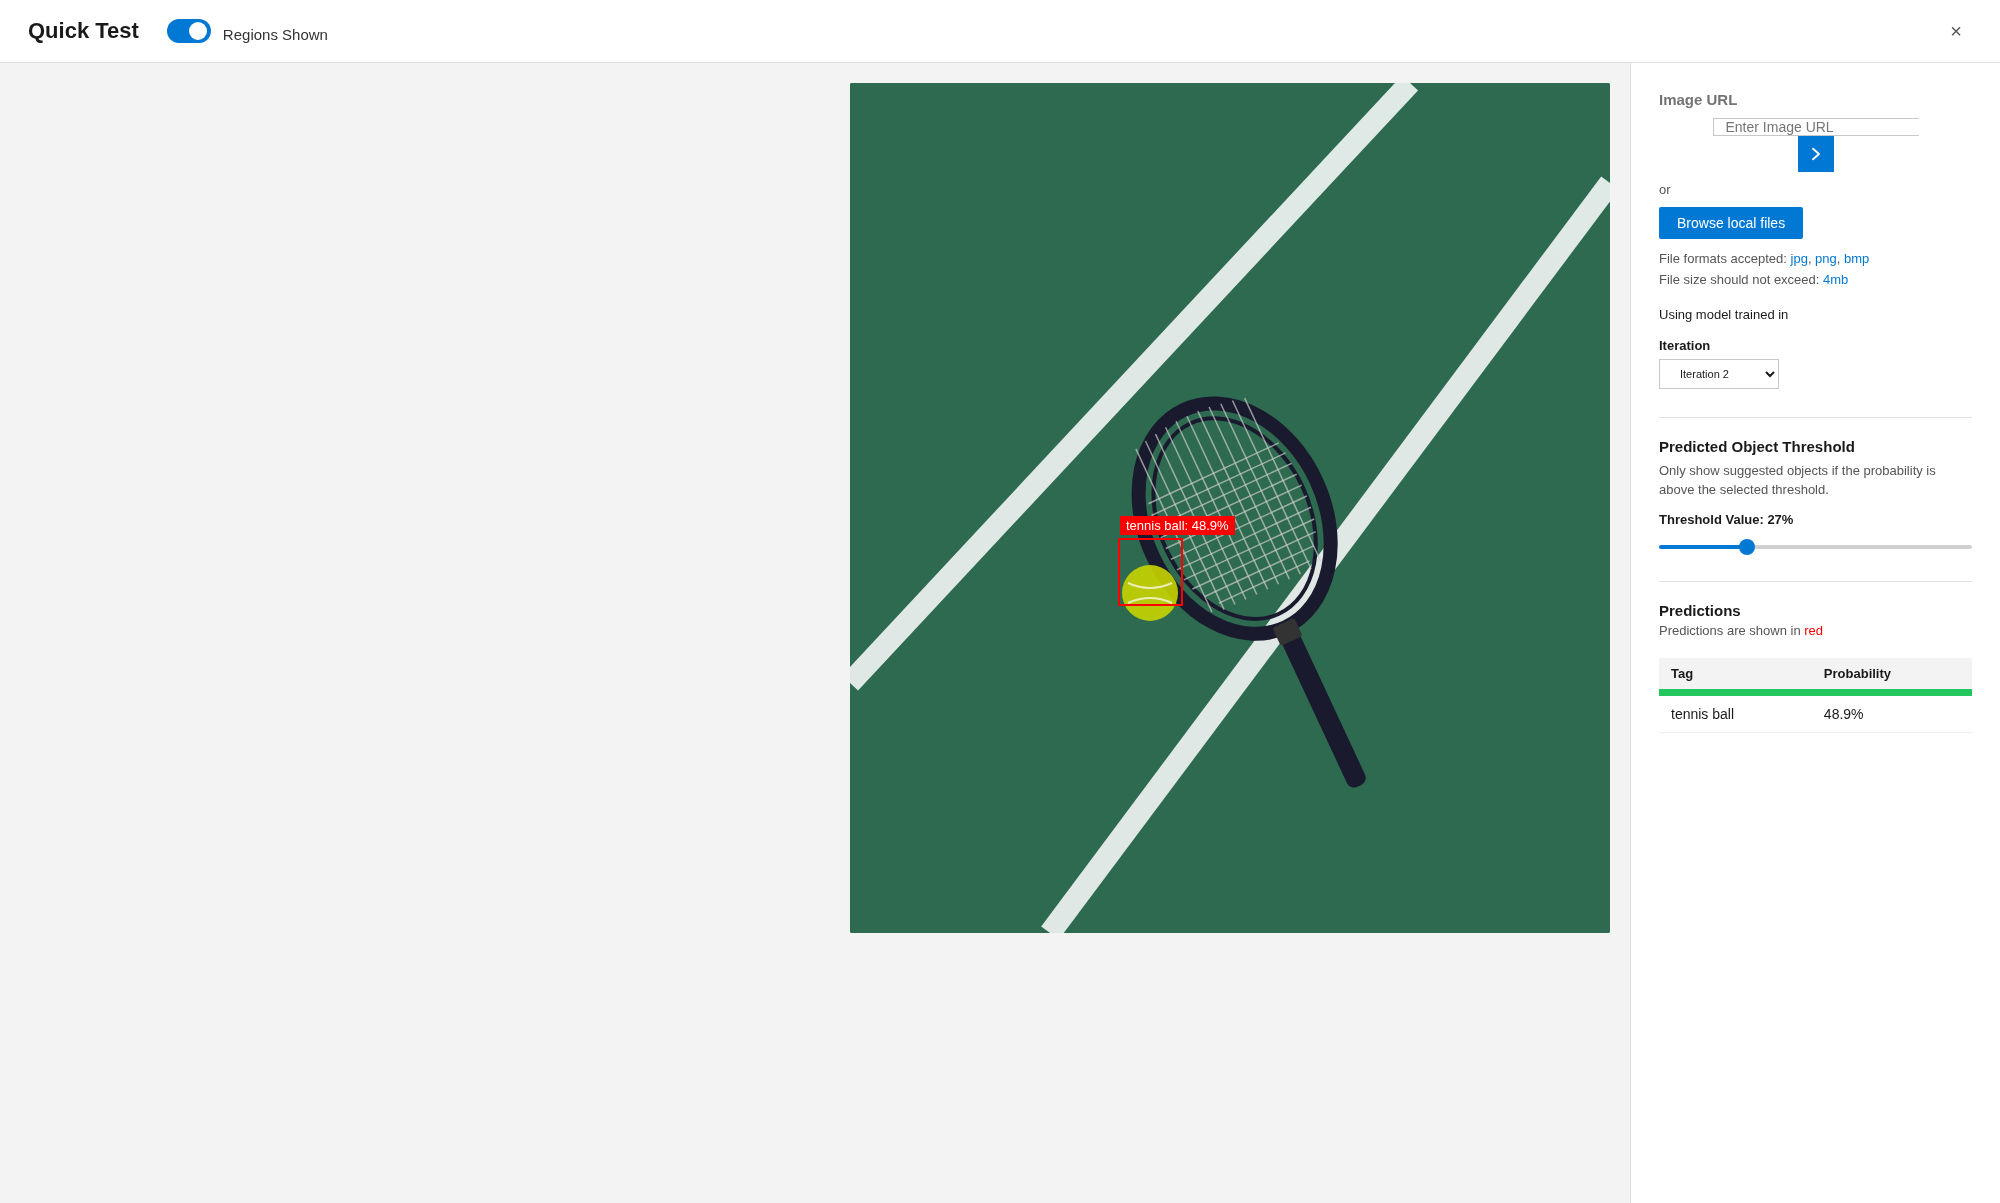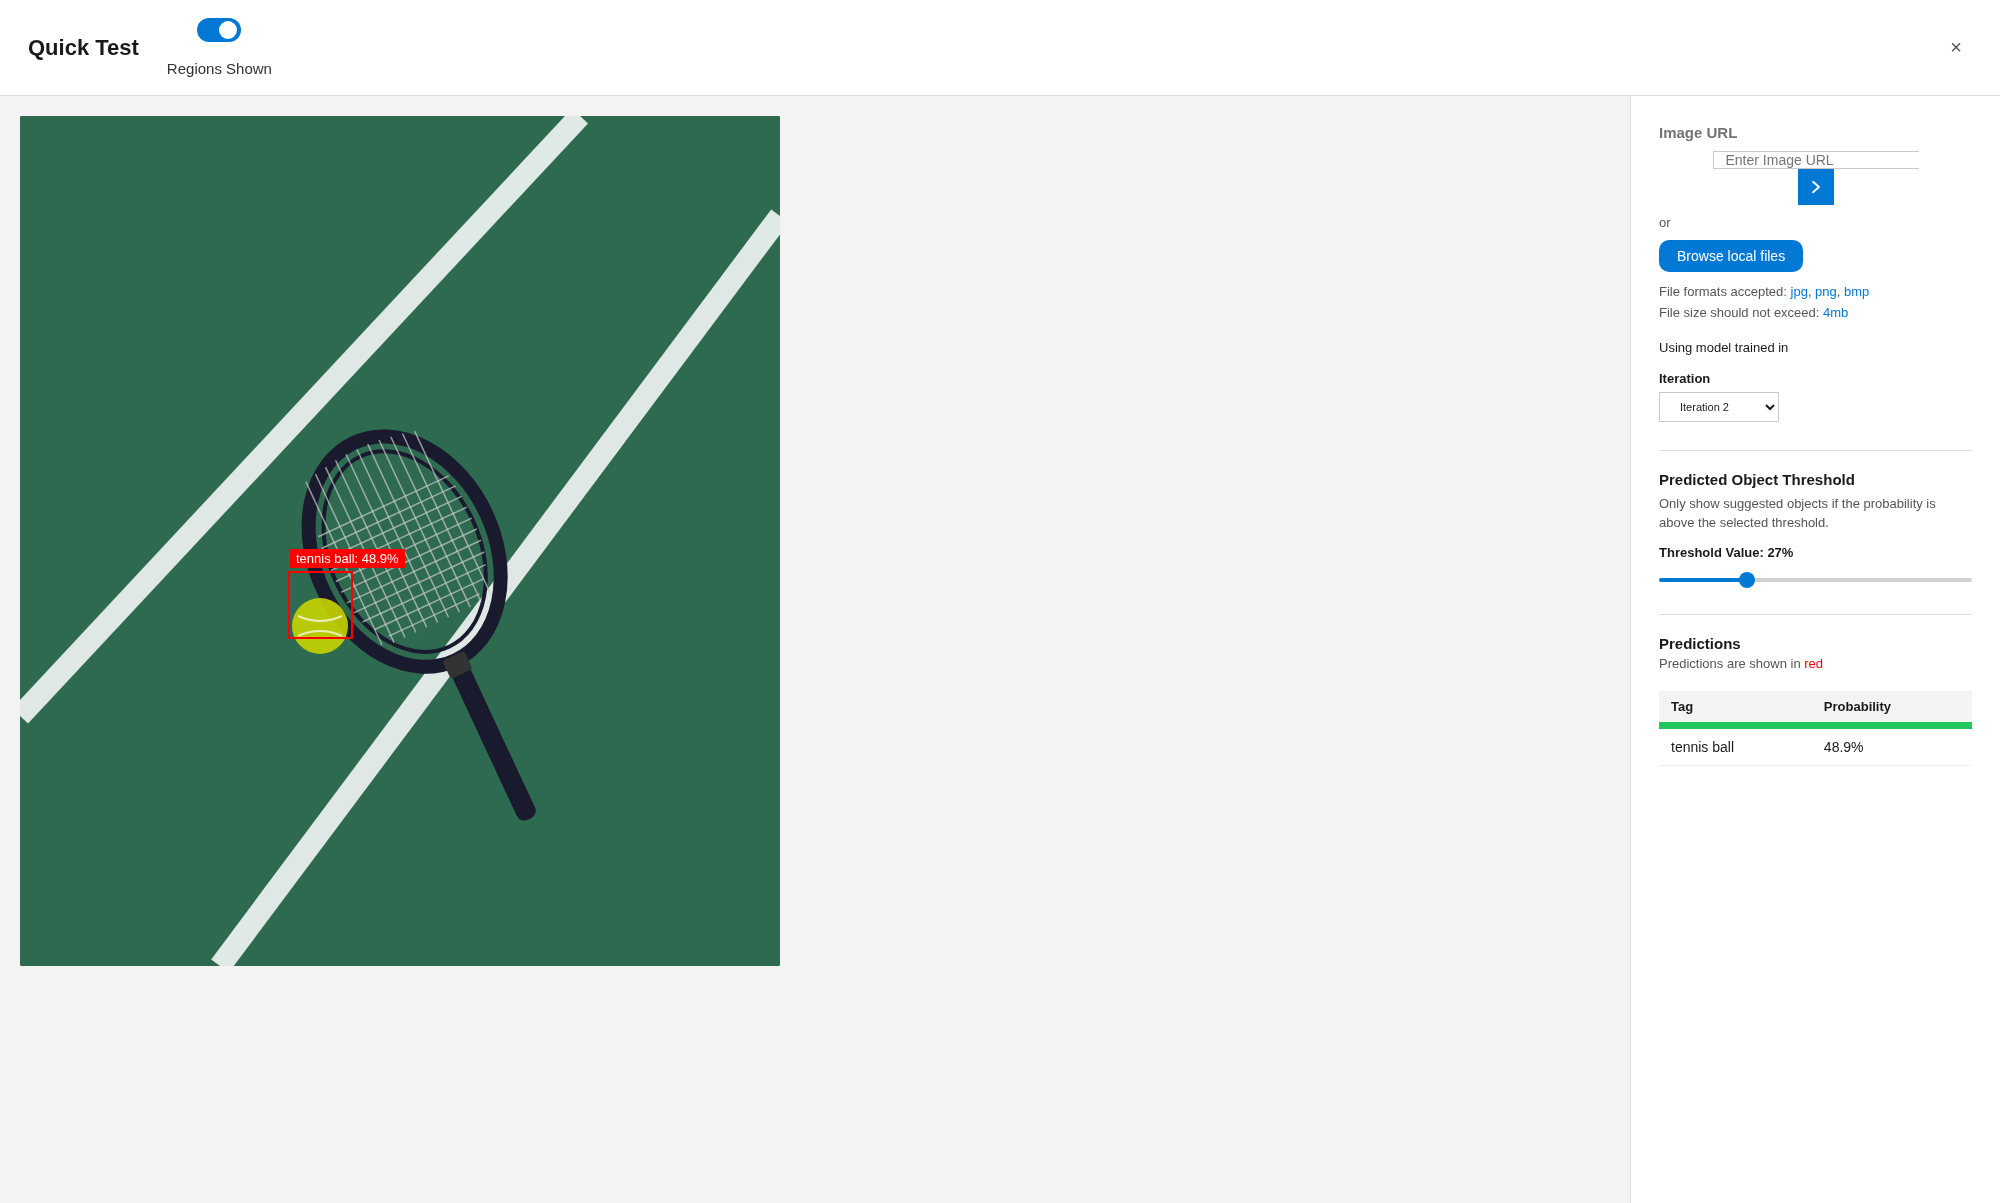--- a/index.html
+++ b/index.html
@@ -3,33 +3,33 @@
   <meta charset="utf-8">
   <style>
     * { box-sizing: border-box; margin: 0; padding: 0; }
     body { font-family: 'Segoe UI', Arial, sans-serif; background: #fff; width: 2000px; height: 1203px; overflow: hidden; }
 
     .app-container { display: flex; flex-direction: column; height: 1203px; }
 
     
     .header { display: flex; align-items: center; padding: 18px 28px; border-bottom: 1px solid #e0e0e0; position: relative; background: #fff; }
     .header-title { font-size: 22px; font-weight: 600; color: #1a1a1a; margin-right: 28px; }
-    .toggle-container { display: flex; align-items: center; gap: 18px; flex-direction: column; }
+    .toggle-container { display: flex; align-items: flex-end; gap: 12px; }
     .toggle-switch { position: relative; width: 44px; height: 24px; }
     .toggle-switch input { opacity: 0; width: 0; height: 0; }
     .toggle-slider { position: absolute; cursor: pointer; top: 0; left: 0; right: 0; bottom: 0; background: #0078d4; border-radius: 12px; }
     .toggle-slider:before { position: absolute; content: ""; height: 18px; width: 18px; left: 22px; bottom: 3px; background: white; border-radius: 50%; transition: 0.2s; }
     .toggle-label { font-size: 15px; color: #333; }
     .close-btn { position: absolute; right: 28px; top: 50%; transform: translateY(-50%); background: none; border: none; cursor: pointer; font-size: 20px; color: #555; width: 32px; height: 32px; display: flex; align-items: center; justify-content: center; }
 
     
     .main-content { display: flex; flex: 1; overflow: hidden; }
 
     
-    .image-area { flex: 1; background: #f3f3f3; display: flex; align-items: flex-start; justify-content: flex-start; padding: 20px; overflow: hidden; }
+    .image-area { flex: 1; background: #f3f3f3; display: flex; align-items: flex-start; justify-content: flex-end; padding: 20px; overflow: hidden; }
     .image-wrapper { position: relative; width: 760px; }
     .tennis-image { width: 760px; height: 850px; background: #2d6a4f; position: relative; overflow: hidden; border-radius: 2px; }
 
     
     .court-bg { width: 100%; height: 100%; position: absolute; top: 0; left: 0; }
 
     
     .detection-box { position: absolute; border: 2px solid red; left: 268px; top: 455px; width: 65px; height: 68px; }
     .detection-label { position: absolute; top: -24px; left: 0; background: red; color: white; font-size: 13px; padding: 2px 6px; white-space: nowrap; font-weight: 500; }
 
@@ -40,21 +40,21 @@
 
     
     .url-section { margin-bottom: 16px; }
     .url-input-row { display: flex; align-items: center; gap: 0; flex-direction: column; }
     .url-input { flex: 1; border: 1px solid #c8c8c8; border-right: none; height: 36px; padding: 0 12px; font-size: 14px; color: #999; outline: none; }
     .url-submit-btn { width: 36px; height: 36px; background: #0078d4; border: none; cursor: pointer; display: flex; align-items: center; justify-content: center; flex-shrink: 0; }
     .url-submit-btn svg { width: 18px; height: 18px; fill: white; }
 
     .or-text { font-size: 13px; color: #555; margin: 10px 0; }
 
-    .browse-btn { background: #0078d4; color: white; border: none; padding: 8px 18px; font-size: 14px; cursor: pointer; font-weight: 500; border-radius: 10px; }
+    .browse-btn { background: #0078d4; color: white; border: none; padding: 8px 18px; font-size: 14px; cursor: pointer; font-weight: 500; border-radius: 2px; }
 
     .file-info { margin-top: 10px; font-size: 13px; color: #555; line-height: 1.6; }
     .file-info a { color: #0078d4; text-decoration: none; }
 
     .using-model { font-size: 13px; color: #1a1a1a; margin-top: 16px; margin-bottom: 2px; font-weight: 500; }
 
     
     .iteration-section { margin-top: 6px; margin-bottom: 28px; }
     .iteration-label { font-size: 13px; font-weight: 600; color: #1a1a1a; margin-bottom: 6px; }
     .iteration-select { width: 120px; height: 30px; border: 1px solid #c8c8c8; padding: 0 16px; font-size: 11px; color: #1a1a1a; background: white; cursor: pointer; appearance: auto; }

